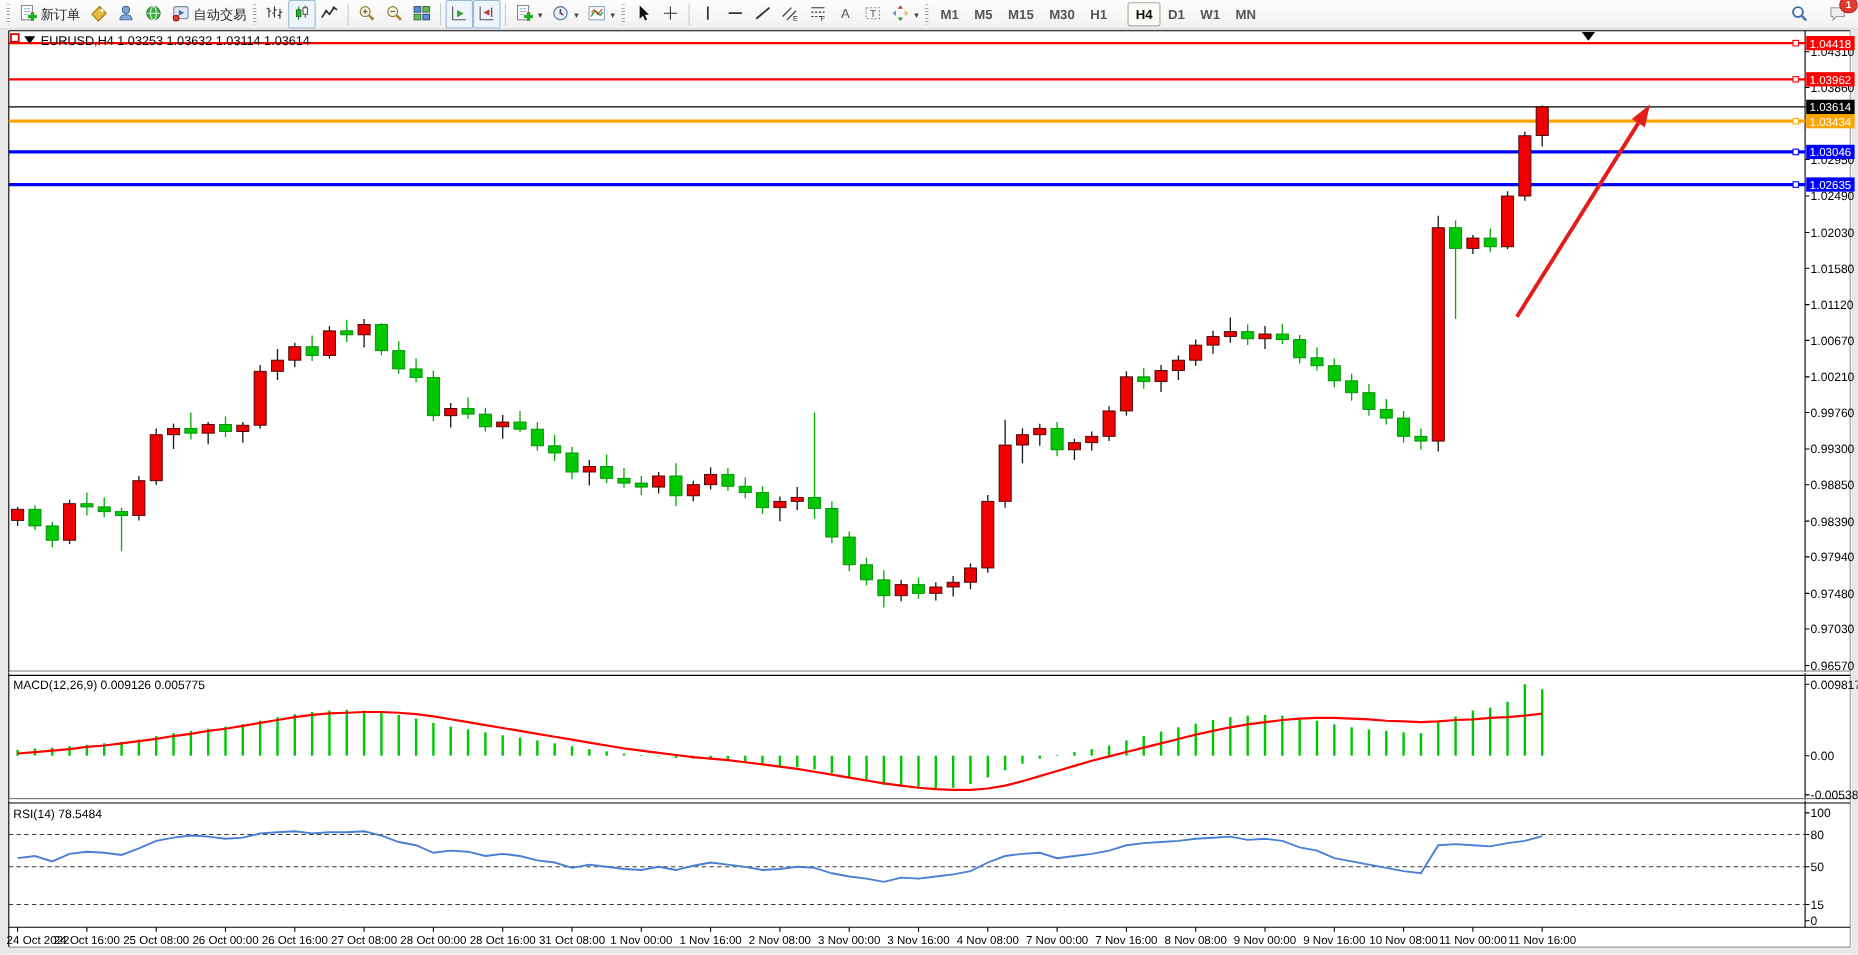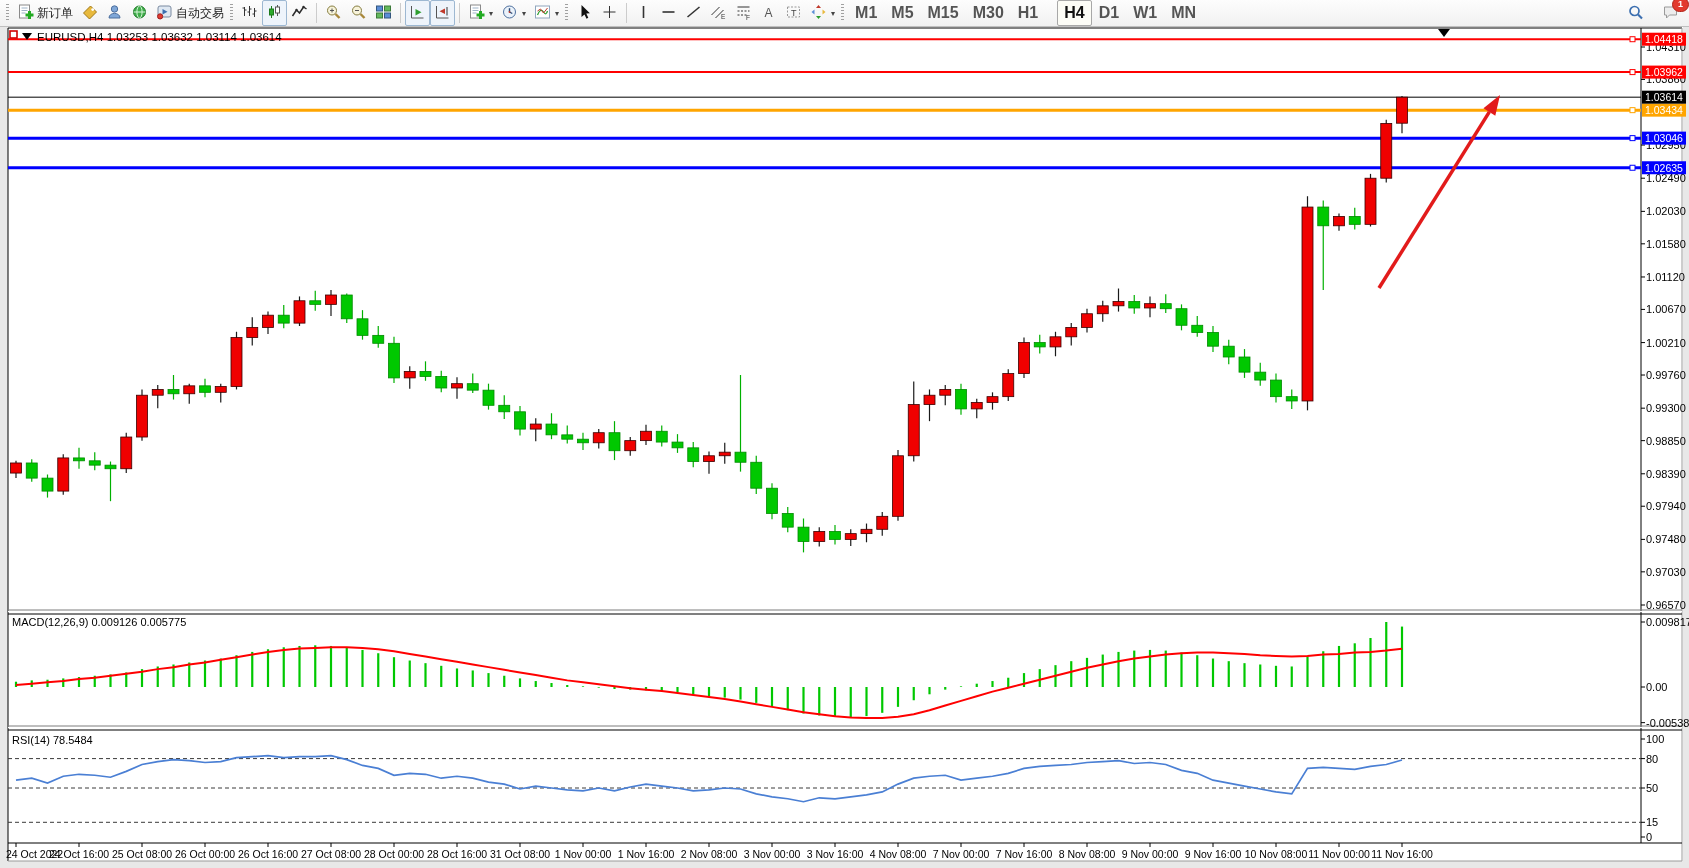--- a/index.html
+++ b/index.html
@@ -10,21 +10,21 @@
     display:flex;align-items:center;padding:0 6px 0 4px;
     background:linear-gradient(#fdfdfd,#f1f1f1);border-bottom:1px solid #bfbfbf;font-size:12px;color:#333;}
   .tb-handle{width:3px;height:18px;margin:0 4px 0 2px;
     background:repeating-linear-gradient(to bottom,#a0a0a0 0 1px,transparent 1px 3px);}
   .tb-sep{width:1px;height:20px;background:#cccccc;margin:0 4px;}
   .tbtn{display:flex;align-items:center;gap:3px;height:22px;padding:1px 3px;border:1px solid transparent;
     border-radius:2px;cursor:default;white-space:nowrap;}
   .tbtn.active{border-color:#9db8d2;background:#eef4fb;}
   .tbtn .lbl{font-size:12px;color:#222;}
   .caret{font-size:8px;color:#444;margin-left:1px;}
-  .tf{font-size:16px;font-weight:bold;color:#555;padding:3px 6px;border:1px solid transparent;border-radius:2px;}
+  .tf{font-size:12px;font-weight:bold;color:#555;padding:3px 6px;border:1px solid transparent;border-radius:2px;}
   .tf.active{border-color:#a8a8a8;background:#fcfcf6;color:#111;margin-left:12px;}
   #tb-right{margin-left:auto;display:flex;align-items:center;gap:10px;}
   .chatwrap{position:relative;}
   .badge{position:absolute;top:-4px;right:-7px;min-width:13px;height:13px;border-radius:8px;
     background:#e23a2e;color:#fff;font-size:9px;font-weight:bold;line-height:13px;text-align:center;
     border:1px solid #b02318;padding:0 1px;}
   
   #chart-area{position:absolute;top:27px;left:0;width:1689px;height:841px;background:#fff;}
   #chart{position:absolute;top:0;left:0;}
   svg text{font-family:"Liberation Sans",sans-serif;}

